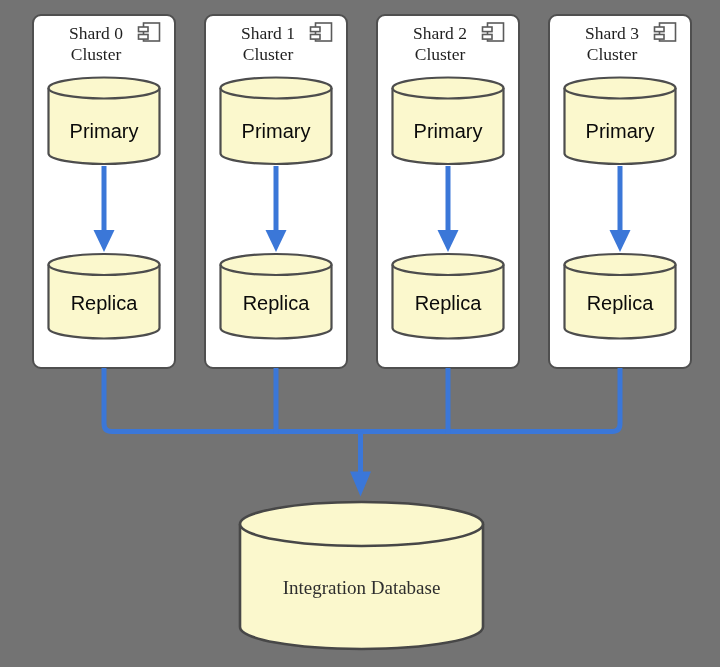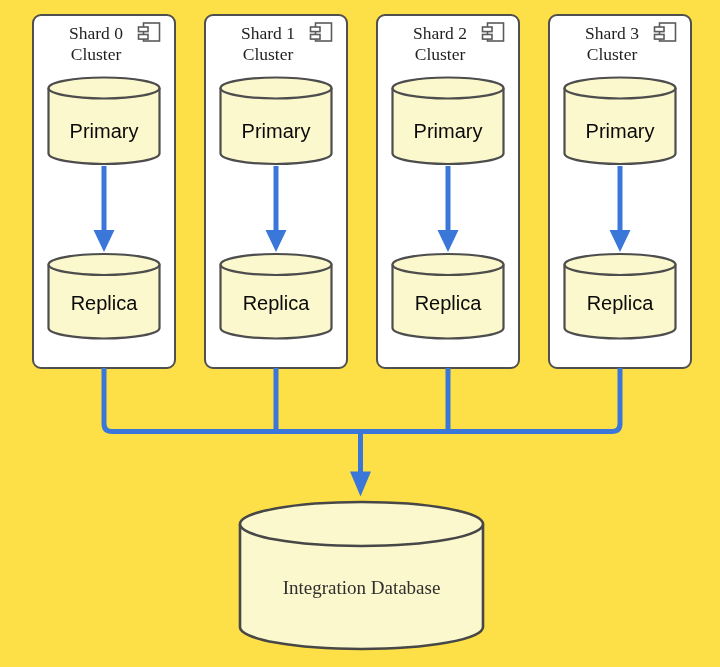--- a/index.html
+++ b/index.html
@@ -5,21 +5,21 @@
   html, body {
     margin: 0;
     padding: 0;
     background: #ffffff;
     font-family: "Liberation Sans", sans-serif;
   }
   .stage {
     position: relative;
     width: 720px;
     height: 667px;
-    background: #fde047;
+    background: #737373;
     overflow: hidden;
   }
   svg { display: block; }
 
   .cluster-box {
     fill: #ffffff;
     stroke: #4f4f4f;
     stroke-width: 2;
   }
   .cyl {

